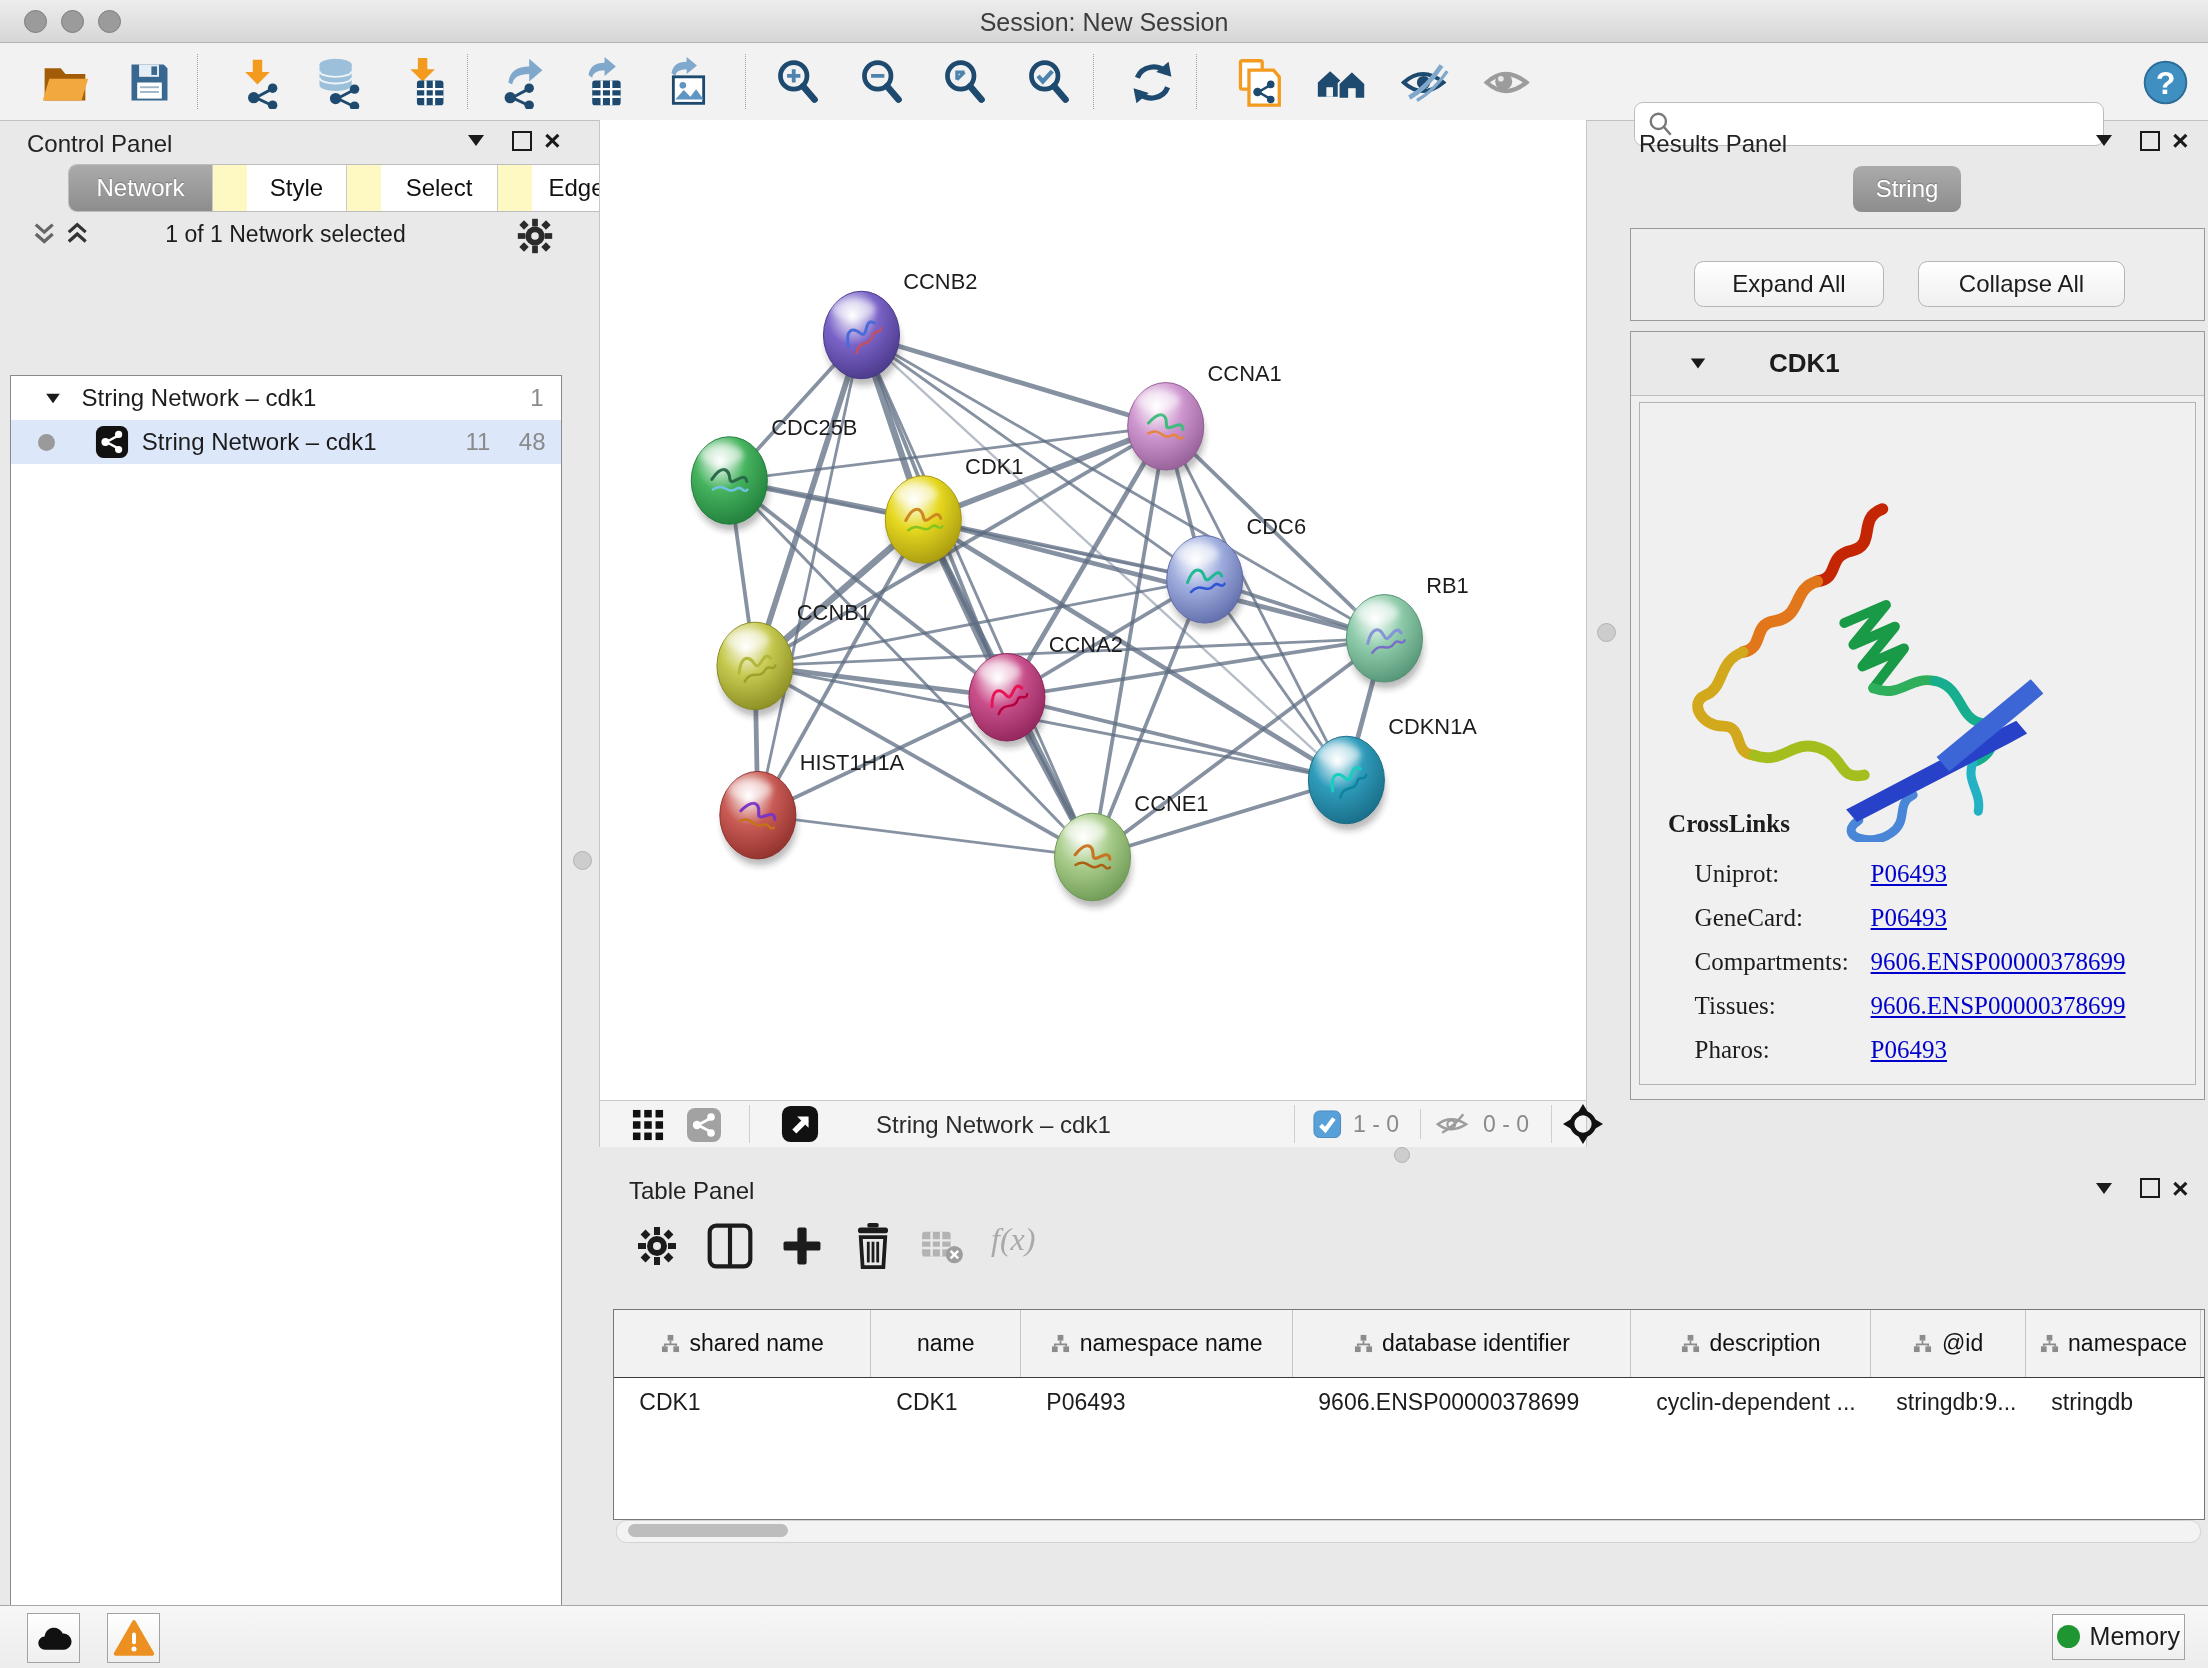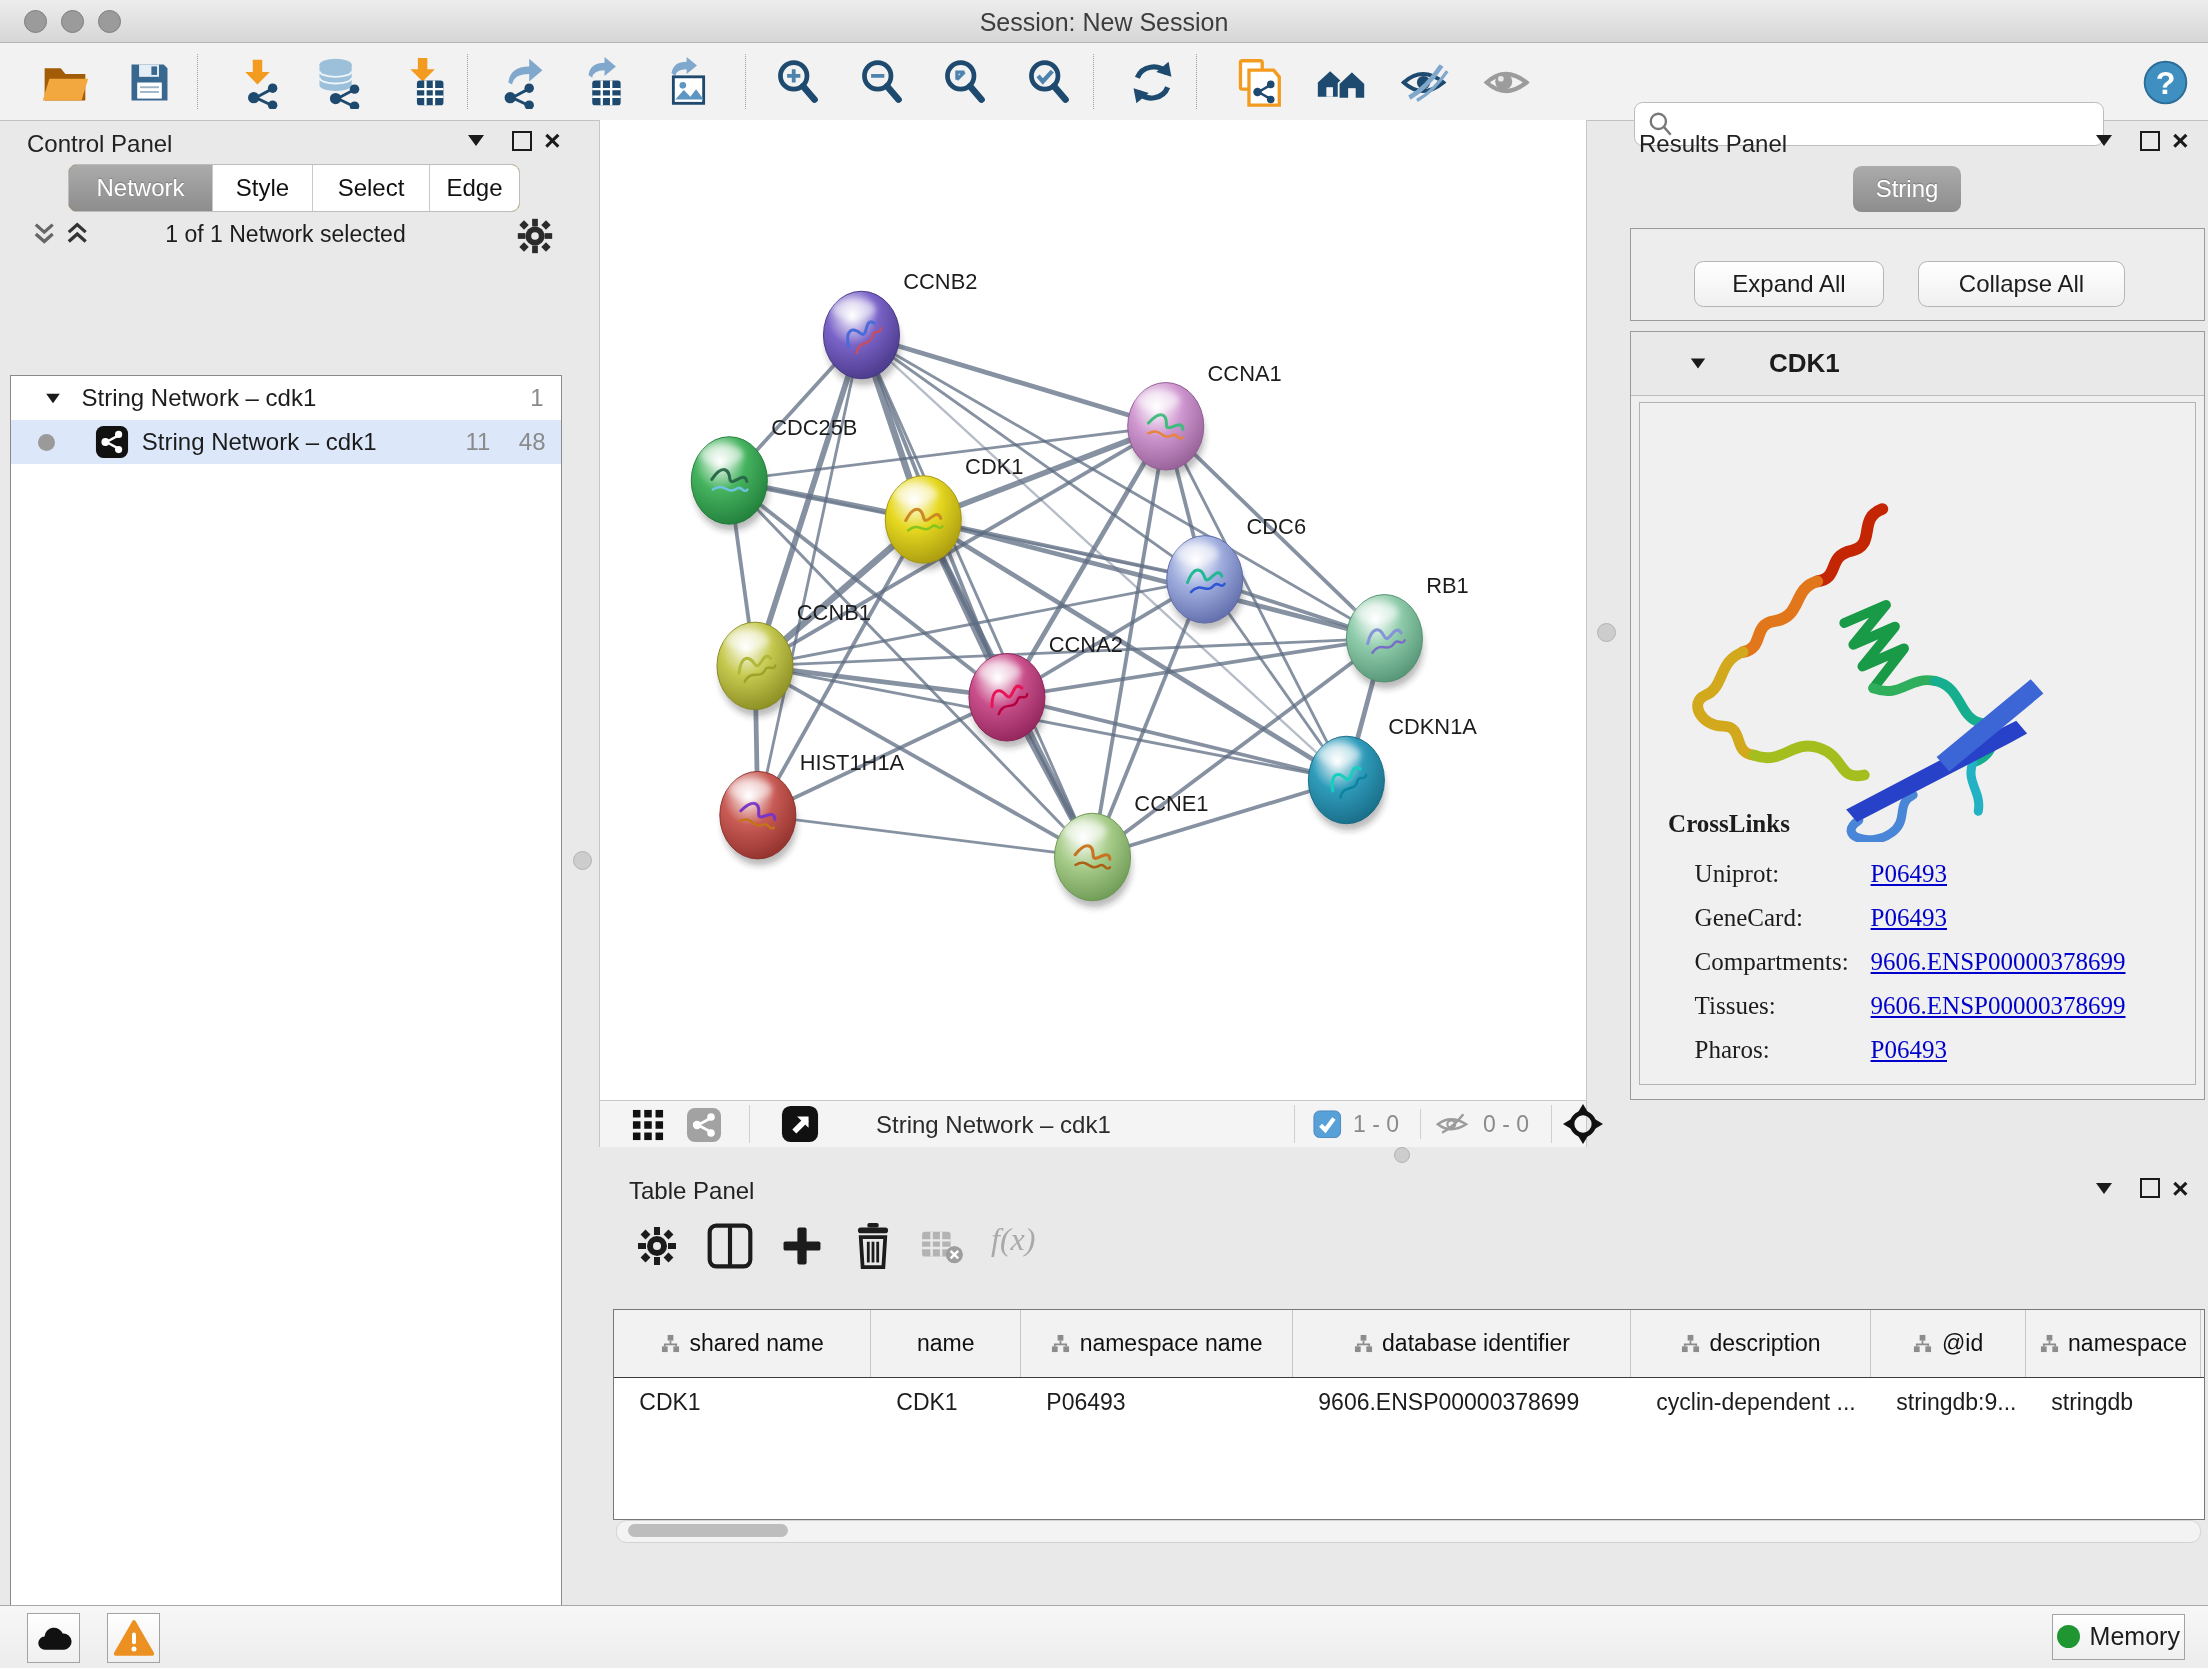--- a/index.html
+++ b/index.html
@@ -19,21 +19,21 @@
   .tb-icon{top:13.3px;width:53px;height:53px;cursor:default;}
   .tb-sep{top:11.4px;width:0;height:55px;border-left:1.9px dotted #9f9f9f;}
   #search-box{left:1634px;top:59px;width:468px;height:42px;background:#fff;border:1.9px solid #bcbcbc;border-radius:8.6px;display:flex;align-items:center;}
   #search-box input{border:none;outline:none;font-size:23px;flex:1;background:transparent;font-family:"Liberation Sans",sans-serif;}
   
   .panel-title{font-size:24px;color:#222;}
   .tri-down{width:0;height:0;border-left:8.6px solid transparent;border-right:8.6px solid transparent;border-top:11.4px solid #1a1a1a;}
   .winbox{width:16px;height:16px;border:2.9px solid #1a1a1a;}
   .winx{font-size:28.5px;font-weight:bold;color:#1a1a1a;line-height:19px;}
   
-  .tabset{display:flex;border:1px solid #bdbdbd;border-radius:8.6px;overflow:hidden;background:#a16207;height:46px;}
+  .tabset{display:flex;border:1px solid #bdbdbd;border-radius:8.6px;overflow:hidden;background:#fef9c3;height:46px;gap:34px;}
   .tab{display:flex;align-items:center;justify-content:center;font-size:24px;color:#111;background:#fff;border-right:1px solid #c9c9c9;}
   .tab:last-child{border-right:none;}
   .tab.sel{background:linear-gradient(#ababab,#8d8d8d);color:#fff;text-shadow:0 -1px 1px rgba(0,0,0,.25);}
   
   #cp-list{left:9.5px;top:255px;width:550px;height:1322px;background:#fff;border:1.9px solid #8a8a8a;}
   .cp-row{position:relative;height:44px;display:flex;align-items:center;font-size:24px;}
   .cp-row.sel{background:#dce8fa;}
   .dim{color:#8a8a8a;}
   
   #canvas{left:599px;top:120px;width:986px;height:981px;background:#fff;border-left:1px solid #c6c6c6;border-right:1px solid #c6c6c6;}

